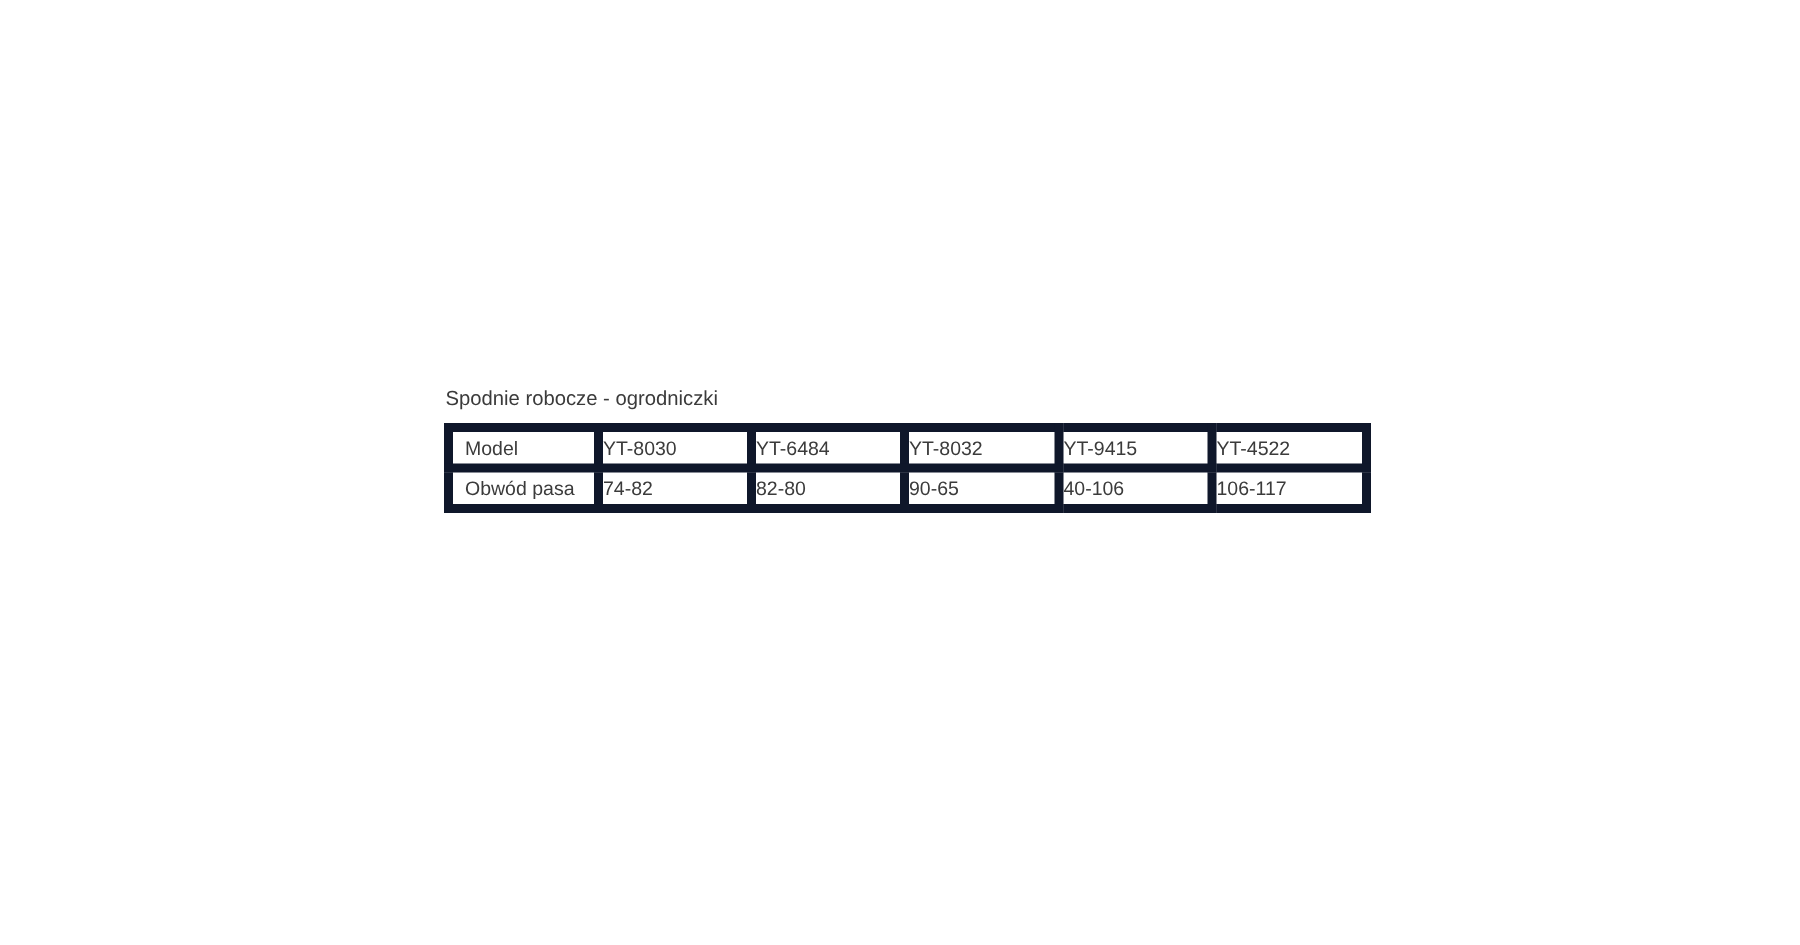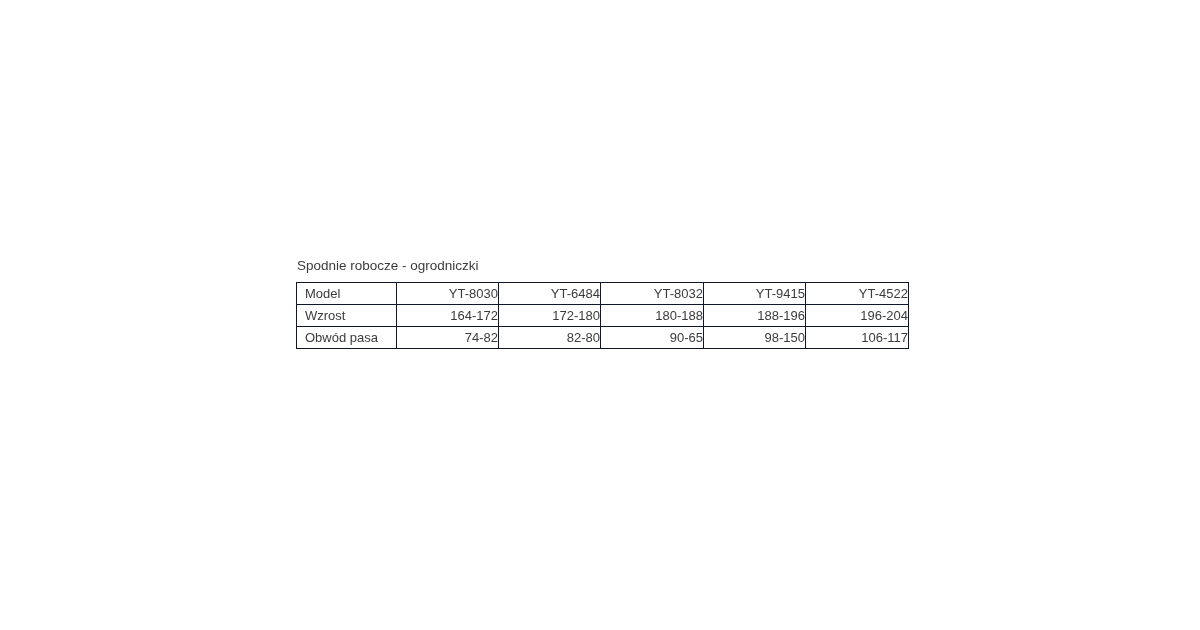--- a/index.html
+++ b/index.html
@@ -28,37 +28,37 @@
     white-space: nowrap;
   }
   table.size-table {
     border-collapse: collapse;
     table-layout: fixed;
     width: 612px;
     background: #ffffff;
   }
   table.size-table th,
   table.size-table td {
-    border: 1px solid #0f172a;
+    border: 6px solid #0f172a;
     height: 21px;
     padding: 0;
     font-size: 13px;
     line-height: 15px;
     color: #3b3b3b;
     font-weight: normal;
     white-space: nowrap;
     overflow: hidden;
     margin-left: 42px;
   }
   table.size-table th.row-label {
     text-align: left;
     padding-left: 8px;
   }
   table.size-table td.cell-value {
-    text-align: right;
+    text-align: left;
   }
 </style>
 </head>
 <body>
 
 <div class="canvas">
   <div class="sheet">
     <div class="sheet-title">Spodnie robocze - ogrodniczki</div>
     <table class="size-table">
       <colgroup>
@@ -72,31 +72,23 @@
       <tbody>
           <tr>
             <th class="row-label">Model</th>
             <td class="cell-value">YT-8030</td>
             <td class="cell-value">YT-6484</td>
             <td class="cell-value">YT-8032</td>
             <td class="cell-value">YT-9415</td>
             <td class="cell-value">YT-4522</td>
           </tr>
           <tr>
-            <th class="row-label">Wzrost</th>
-            <td class="cell-value">164-172</td>
-            <td class="cell-value">172-180</td>
-            <td class="cell-value">180-188</td>
-            <td class="cell-value">188-196</td>
-            <td class="cell-value">196-204</td>
-          </tr>
-          <tr>
             <th class="row-label">Obwód pasa</th>
             <td class="cell-value">74-82</td>
             <td class="cell-value">82-80</td>
             <td class="cell-value">90-65</td>
-            <td class="cell-value">98-150</td>
+            <td class="cell-value">40-106</td>
             <td class="cell-value">106-117</td>
           </tr>
         </tbody>
     </table>
   </div>
 </div>
 
 </body></html>

